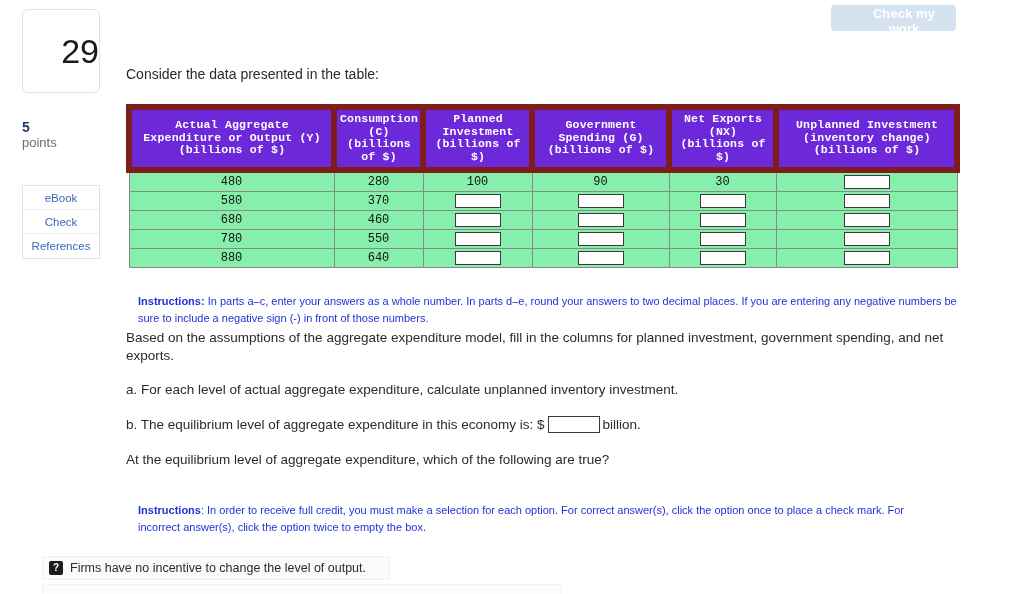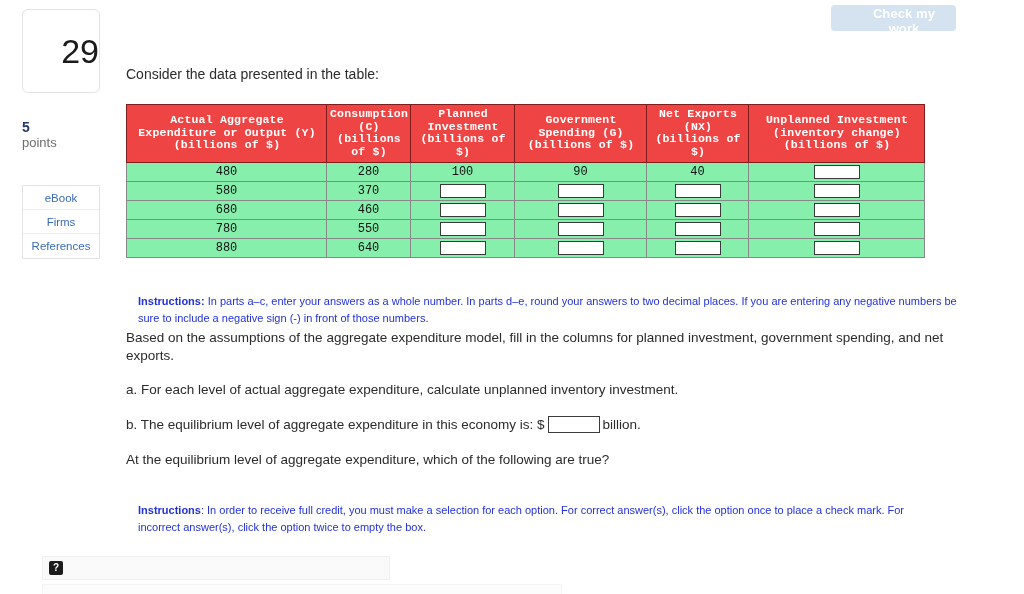--- a/index.html
+++ b/index.html
@@ -127,28 +127,28 @@
     position: absolute;
     top: 104px;
     left: 0;
     border-collapse: collapse;
     border-spacing: 0;
     font-family: "Liberation Mono", monospace;
     background: #ffffff;
     table-layout: fixed;
   }
   .data-table th {
-    background: #ef4444;
+    background: #6d28d9;
     color: #ffffff;
     font-size: 11.5px;
     font-weight: bold;
     line-height: 12.6px;
     text-align: center;
     padding: 3px 1px 4px 2px;
-    border: 1px solid #7f1d1d;
+    border: 6px solid #7f1d1d;
     vertical-align: middle;
     font-family: "Liberation Mono", monospace;
     letter-spacing: .2px;
   }
   .data-table td {
     border: 1px solid #888888;
     height: 18px;
     text-align: center;
     font-size: 12px;
     color: #111111;
@@ -267,21 +267,21 @@
     <span class="qnum">29</span>
   </div>
 
   <div class="points-wrap">
     <div class="points-num">5</div>
     <div class="points-label">points</div>
   </div>
 
   <div class="rail-btns">
     <button class="rail-btn">eBook</button>
-    <button class="rail-btn">Firms</button>
+    <button class="rail-btn">Check</button>
     <button class="rail-btn">References</button>
   </div>
 
 </div>
 
 <div class="content">
 
   <div class="lead-line">Consider the data presented in the table:</div>
 
   <table class="data-table">
@@ -321,21 +321,21 @@
           <div>(billions of $)</div>
         </th>
       </tr>
     </thead>
     <tbody>
       <tr>
         <td>480</td>
         <td>280</td>
         <td>100</td>
         <td>90</td>
-        <td>40</td>
+        <td>30</td>
         <td>
           <input class="cell-input" type="text" value="" style="">
         </td>
       </tr>
       <tr>
         <td>580</td>
         <td>370</td>
         <td>
           <input class="cell-input" type="text" value="" style="">
         </td>
@@ -410,15 +410,16 @@
 
   <div class="para p-eq">At the equilibrium level of aggregate expenditure, which of the following are true?</div>
 
   <div class="instructions-blue ins-2"><b>Instructions</b><span>: In order to receive full credit, you must make a selection for each option. For correct answer(s), click the option once to place a check mark. For incorrect answer(s), click the option twice to empty the box.</span></div>
 
 </div>
 
 <div class="options">
   <div class="option-row">
     <span class="qmark">?</span>
+    <span class="option-text">Firms have no incentive to change the level of output.</span>
   </div>
   <div class="option-row ghost"></div>
 </div>
 
 </body></html>

